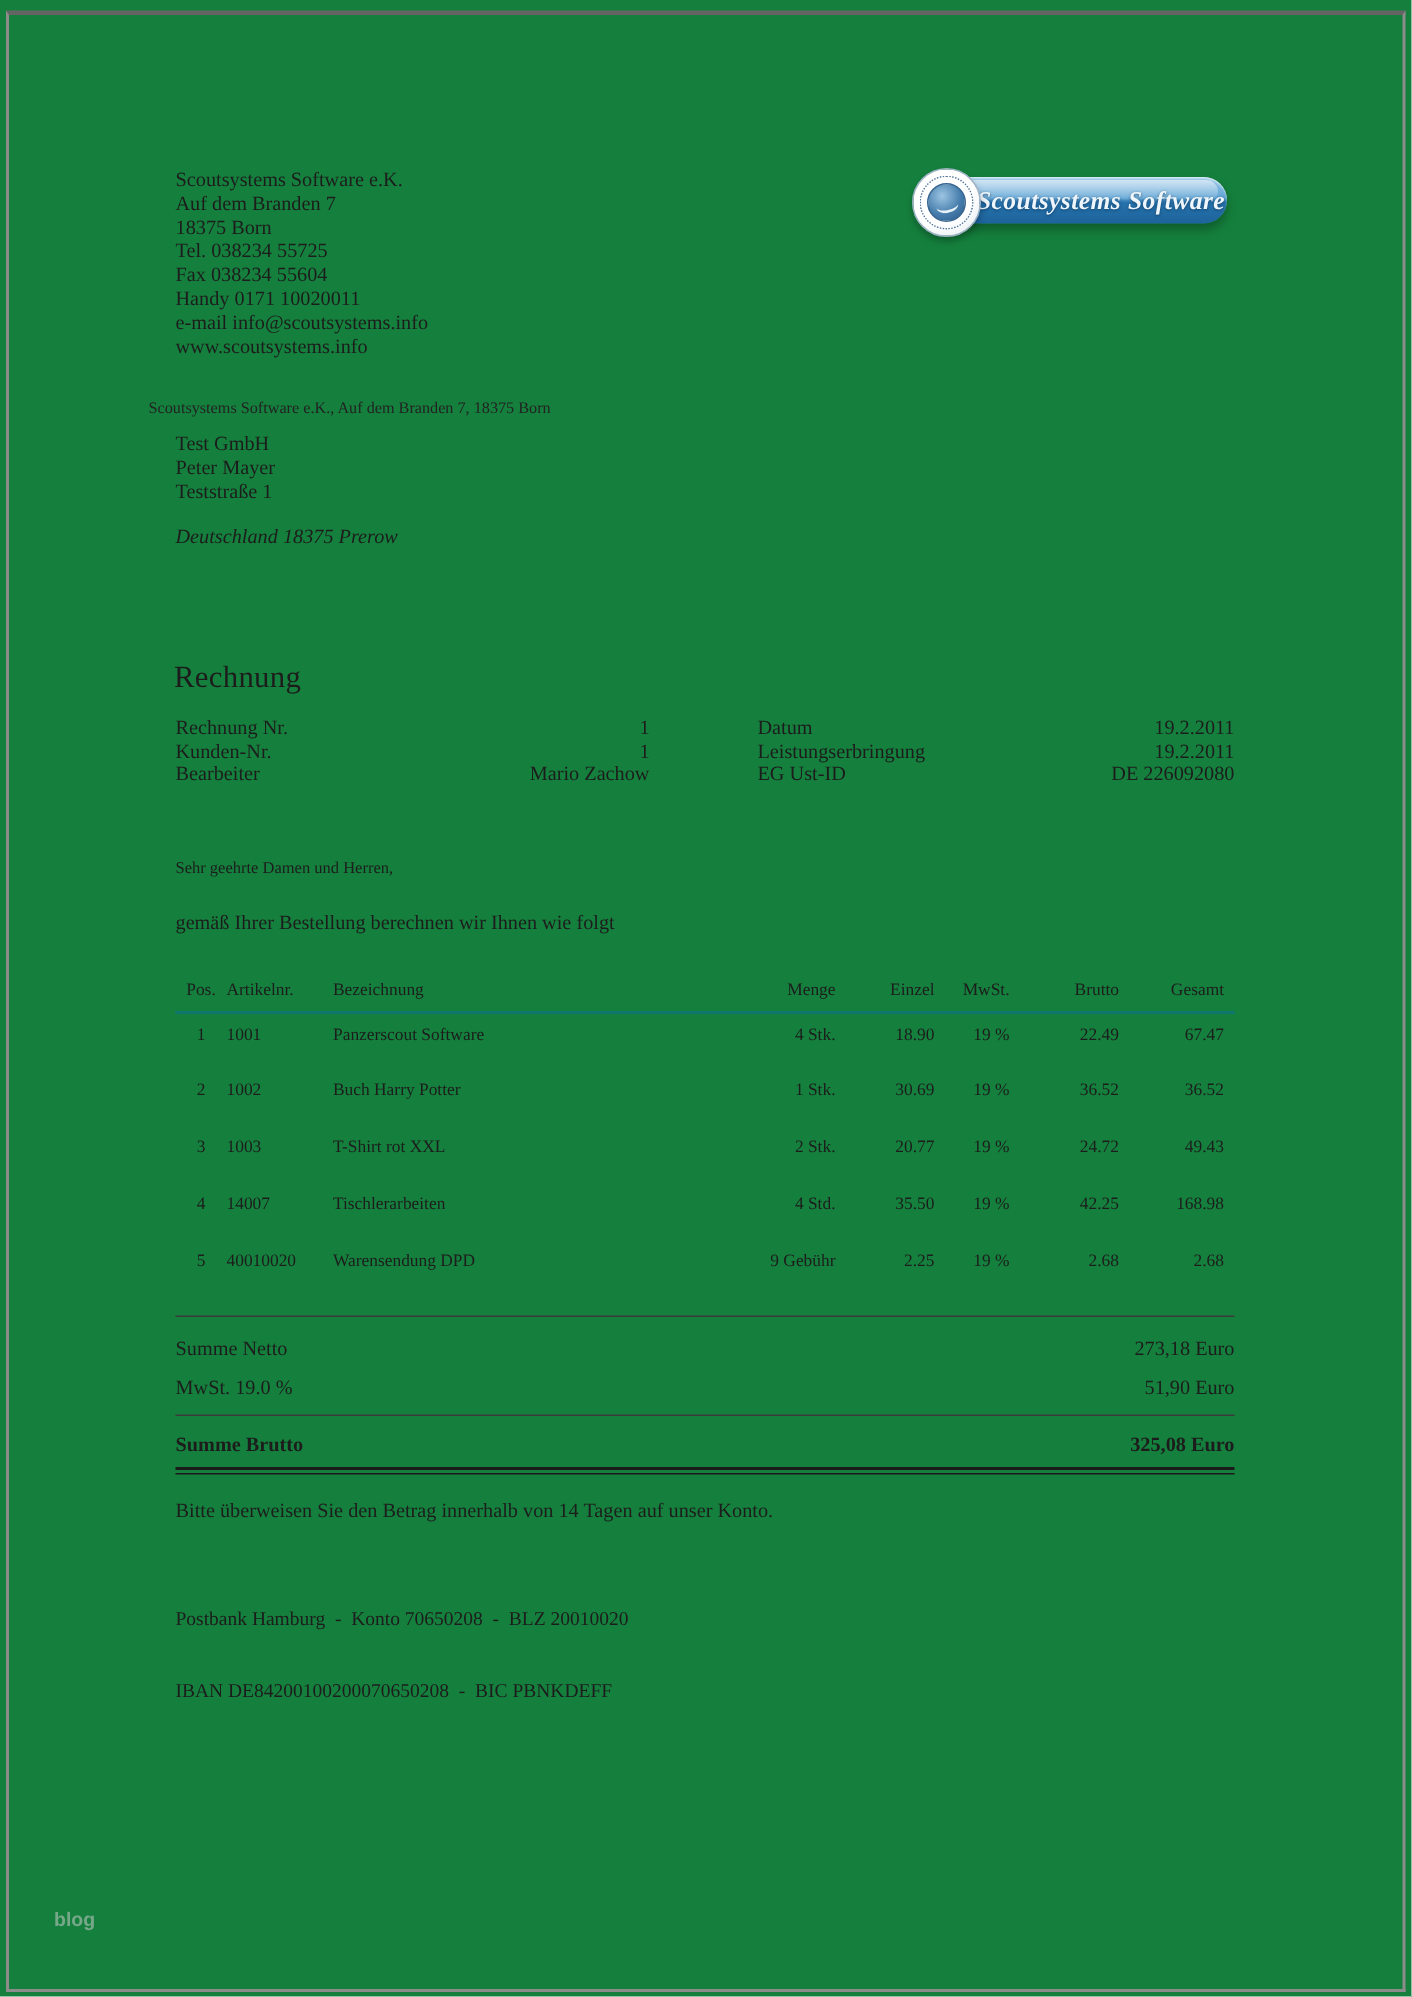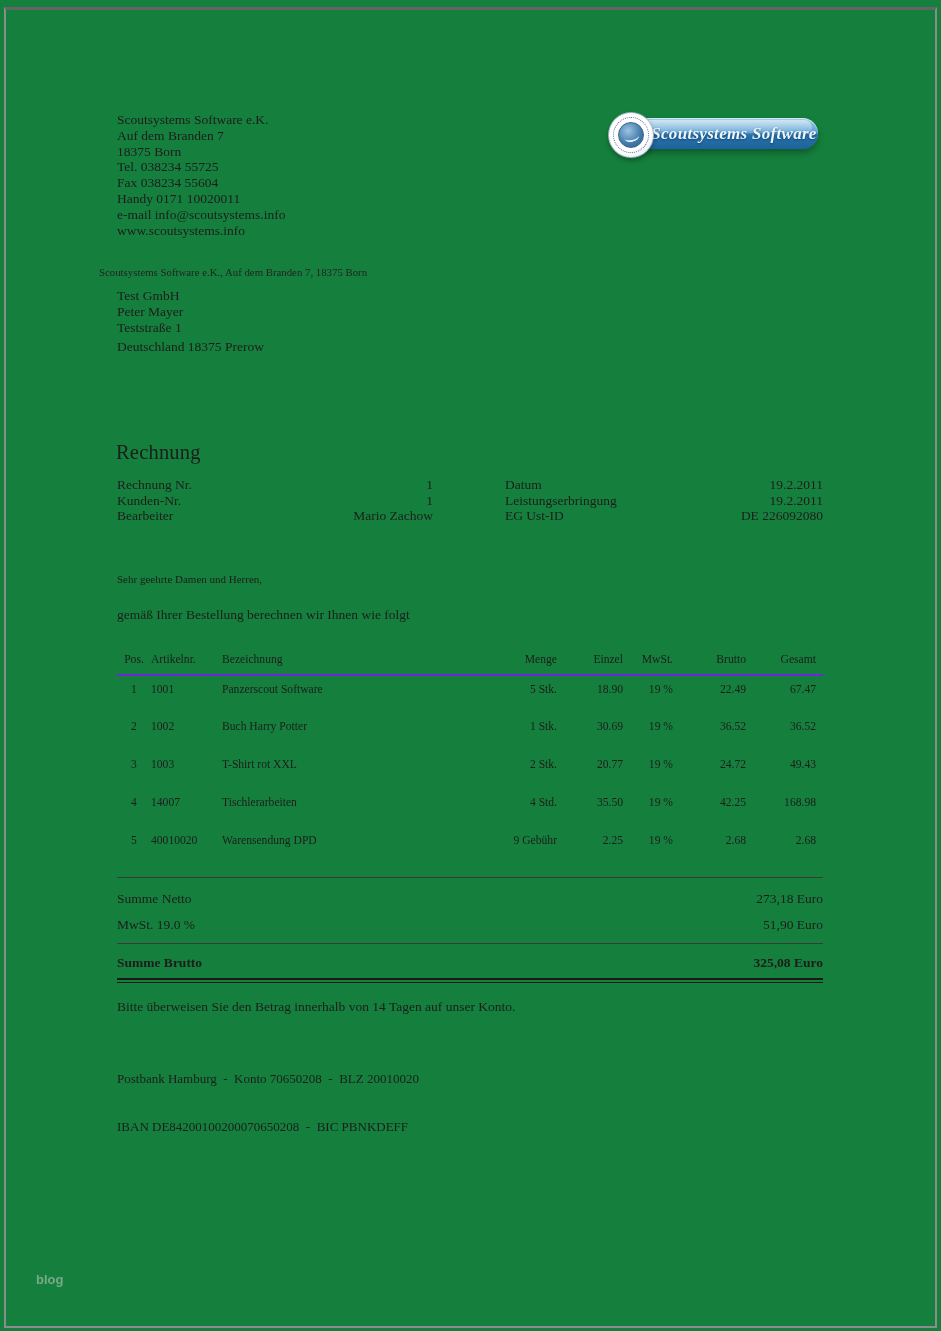--- a/index.html
+++ b/index.html
@@ -69,40 +69,40 @@
   }
   .logo-badge-core::after {
     content: ""; position: absolute; left: 5px; top: 9px; width: 15px; height: 8px;
     border-bottom: 2px solid #e8f1f8; border-radius: 50%;
     transform: rotate(-12deg);
   }
 
   
   .return-line { left: 99px; top: 266px; font-size: 10.8px; color: #222; }
   .recipient { left: 117px; top: 288px; font-size: 13.5px; line-height: 15.8px; }
-  .recipient .country { margin-top: 4px; }
+  .recipient .country { margin-top: 15px; font-style: italic; }
 
   
   .doc-title { left: 116px; top: 441px; font-size: 20.5px; letter-spacing: 0.2px; }
   .meta { left: 117px; top: 477px; width: 706px; font-size: 13.5px; line-height: 15.7px; font-family: Liberation Serif, serif; }
   .meta-row { display: grid; grid-template-columns: 200px 116px 72px 170px 1fr; }
   .meta-row .val { text-align: right; }
 
   
   .salutation { left: 117px; top: 573px; font-size: 11px; }
   .intro { left: 117px; top: 607px; font-size: 13.5px; }
 
   
   .items { left: 117px; top: 648px; width: 706px; }
   table { border-collapse: collapse; table-layout: fixed; width: 706px; font-size: 11.6px; }
   col.c-pos { width: 34px; } col.c-art { width: 71px; } col.c-bez { width: 235px; }
   col.c-men { width: 100px; } col.c-ein { width: 66px; } col.c-mws { width: 50px; }
   col.c-bru { width: 73px; } col.c-ges { width: 77px; }
   thead th { font-weight: normal; text-align: left; padding: 5px 0 8px 0; }
-  thead tr { border-bottom: 2px solid #6d28d9; margin-left: 39px; }
+  thead tr { border-bottom: 2px solid #0f766e; margin-left: 39px; }
   th.r, td.r { text-align: right; }
   th.c, td.c { text-align: center; }
   td.pr, th.pr { padding-right: 7px; }
   tbody td { height: 38px; vertical-align: top; padding-top: 7px; }
 
   
   .summary { left: 117px; top: 877px; width: 706px; font-size: 13.5px; }
   .sum-top { border-top: 1px solid #3a3a3a; }
   .sum-row { display: flex; justify-content: space-between; }
   .sum-row.netto { margin-top: 13px; }
@@ -212,21 +212,21 @@
           <th class="r">MwSt.</th>
           <th class="r">Brutto</th>
           <th class="r pr">Gesamt</th>
         </tr>
       </thead>
       <tbody>
         <tr>
           <td class="c">1</td>
           <td>1001</td>
           <td>Panzerscout Software</td>
-          <td class="r">5 Stk.</td>
+          <td class="r">4 Stk.</td>
           <td class="r">18.90</td>
           <td class="r">19 %</td>
           <td class="r">22.49</td>
           <td class="r pr">67.47</td>
         </tr>
         <tr>
           <td class="c">2</td>
           <td>1002</td>
           <td>Buch Harry Potter</td>
           <td class="r">1 Stk.</td>

